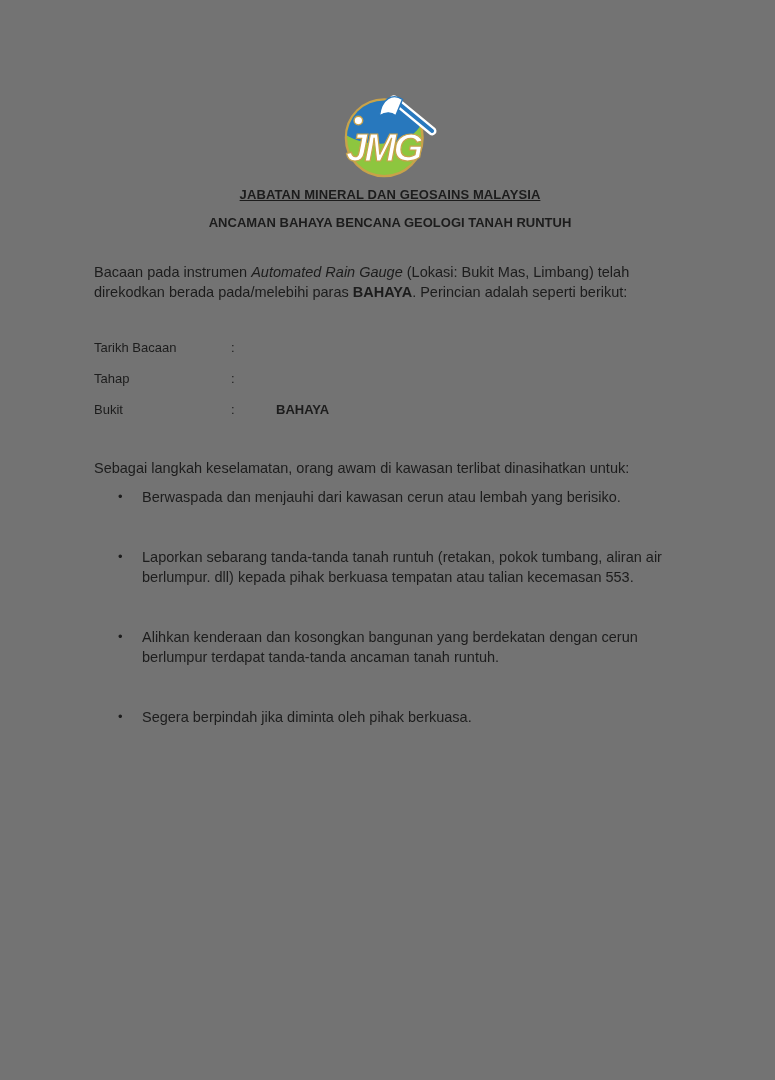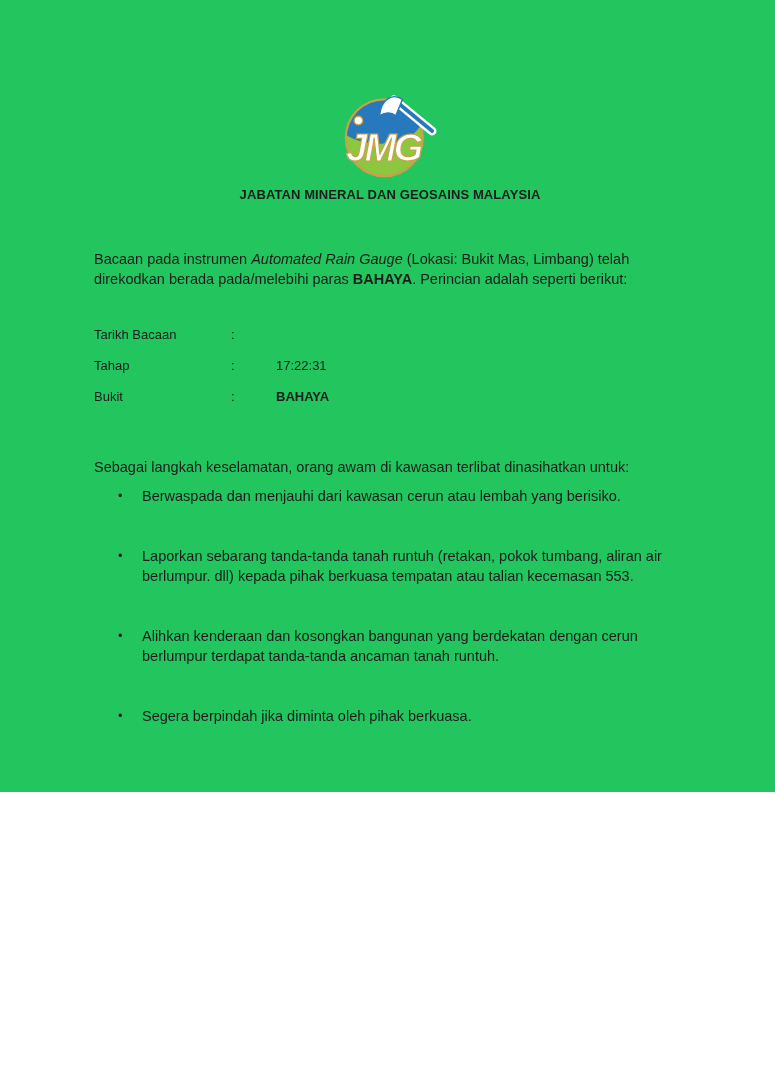--- a/index.html
+++ b/index.html
@@ -4,75 +4,76 @@
 <style>
   * { margin: 0; padding: 0; box-sizing: border-box; }
   html, body { background: #ffffff; }
   body {
     font-family: "Liberation Sans", "DejaVu Sans", sans-serif;
     color: #1c1c1c;
   }
   .page {
     position: relative;
     width: 775px;
-    height: 792px;
-    background: #22c55e;
+    height: 1080px;
+    background: #737373;
     overflow: hidden;
   }
   .content {
     padding-left: 94px;
     padding-right: 89px;
   }
   .logo-row {
     margin-top: 87px;
     height: 92px;
     text-align: center;
   }
   .logo-row svg { display: inline-block; }
   h1.org {
     margin-top: 8px;
     font-size: 13px;
     line-height: 15px;
     font-weight: bold;
     text-align: center;
     letter-spacing: 0.1px;
+    text-decoration: underline;
   }
   h2.notice {
     margin-top: 13px;
     font-size: 13px;
     line-height: 15px;
     font-weight: bold;
     text-align: center;
     text-decoration: underline;
     text-underline-offset: 2px;
   }
   h3.subject {
     margin-top: 13px;
     font-size: 13px;
     line-height: 15px;
     font-weight: bold;
     text-align: center;
   }
   p.intro {
-    margin-top: 47px;
+    margin-top: 32px;
     font-size: 14.5px;
     line-height: 20px;
   }
   .italic { font-style: italic; }
   .bold { font-weight: bold; }
   .details { margin-top: 36px; }
   .details-row {
     display: grid;
     grid-template-columns: 137px 45px auto;
     font-size: 13px;
     line-height: 20px;
     margin-bottom: 11px;
   }
   p.lead {
-    margin-top: 50px;
+    margin-top: 38px;
     font-size: 14.5px;
     line-height: 20px;
   }
   ul.bullets {
     margin-top: 9px;
     list-style: none;
   }
   ul.bullets li {
     display: flex;
     padding-left: 24px;
@@ -106,32 +107,32 @@
         </g>
         <path d="M57,13 L97,46" stroke="#ffffff" stroke-width="9" stroke-linecap="round" fill="none"></path>
         <path d="M57,13 L97,46" stroke="#2878bd" stroke-width="4" stroke-linecap="round" fill="none"></path>
         <path d="M42,30 C44,12 56,6 66,13 L59,30 C53,25 47,27 42,30 Z" fill="#ffffff" stroke="#2878bd" stroke-width="1.5"></path>
         <circle cx="20" cy="35" r="4.5" fill="#ffffff" stroke="#c8a24a" stroke-width="1.5"></circle>
         <text x="46" y="77" text-anchor="middle" font-family="Liberation Sans, sans-serif" font-size="40" font-style="italic" font-weight="bold" fill="#ffffff" stroke="#c8a24a" stroke-width="1.3" letter-spacing="-3">JMG</text>
       </svg>
     </div>
 
     <h1 class="org">JABATAN MINERAL DAN GEOSAINS MALAYSIA</h1>
+    <h3 class="subject">ANCAMAN BAHAYA BENCANA GEOLOGI TANAH RUNTUH</h3>
 
     <p class="intro"><span>Bacaan pada instrumen </span><span class="italic">Automated Rain Gauge</span><span> (Lokasi: Bukit Mas, Limbang) telah direkodkan berada pada/melebihi paras </span><span class="bold">BAHAYA</span><span>. Perincian adalah seperti berikut:</span></p>
 
     <div class="details">
       <div class="details-row">
         <span>Tarikh Bacaan</span>
         <span>:</span>
       </div>
       <div class="details-row">
         <span>Tahap</span>
         <span>:</span>
-        <span>17:22:31</span>
       </div>
       <div class="details-row">
         <span>Bukit</span>
         <span>:</span>
         <span class="bold">BAHAYA</span>
       </div>
     </div>
 
     <p class="lead">Sebagai langkah keselamatan, orang awam di kawasan terlibat dinasihatkan untuk:</p>
 

